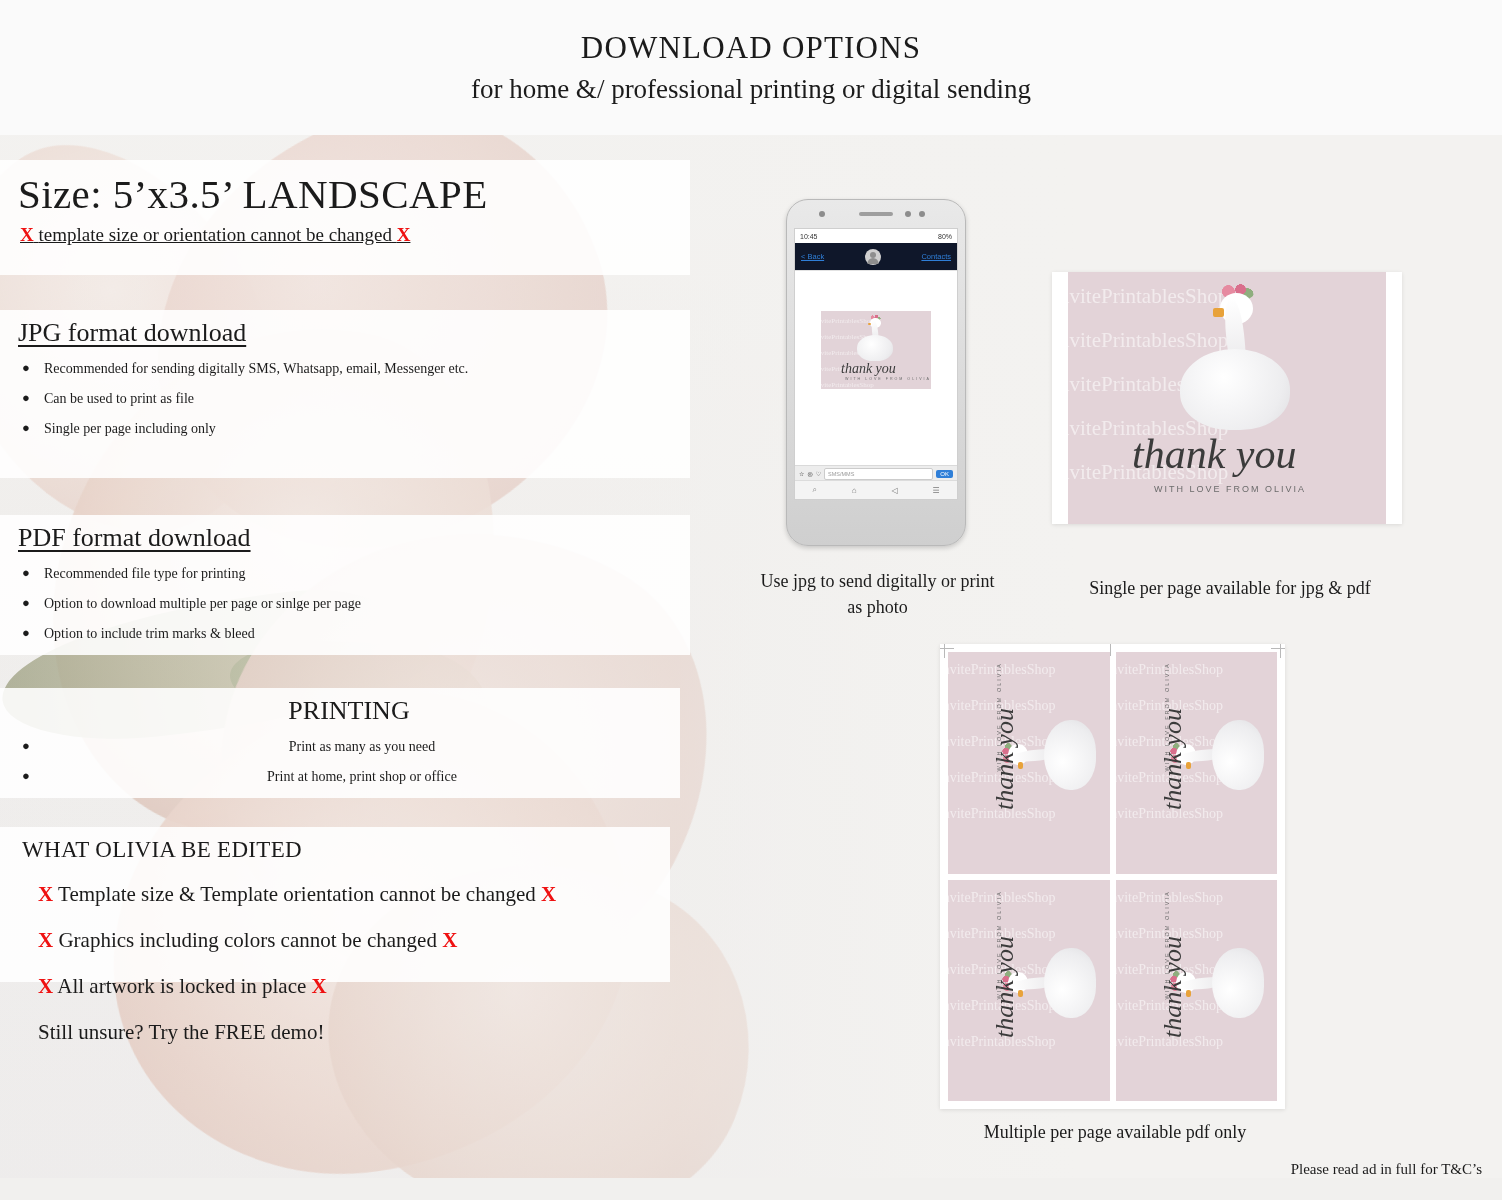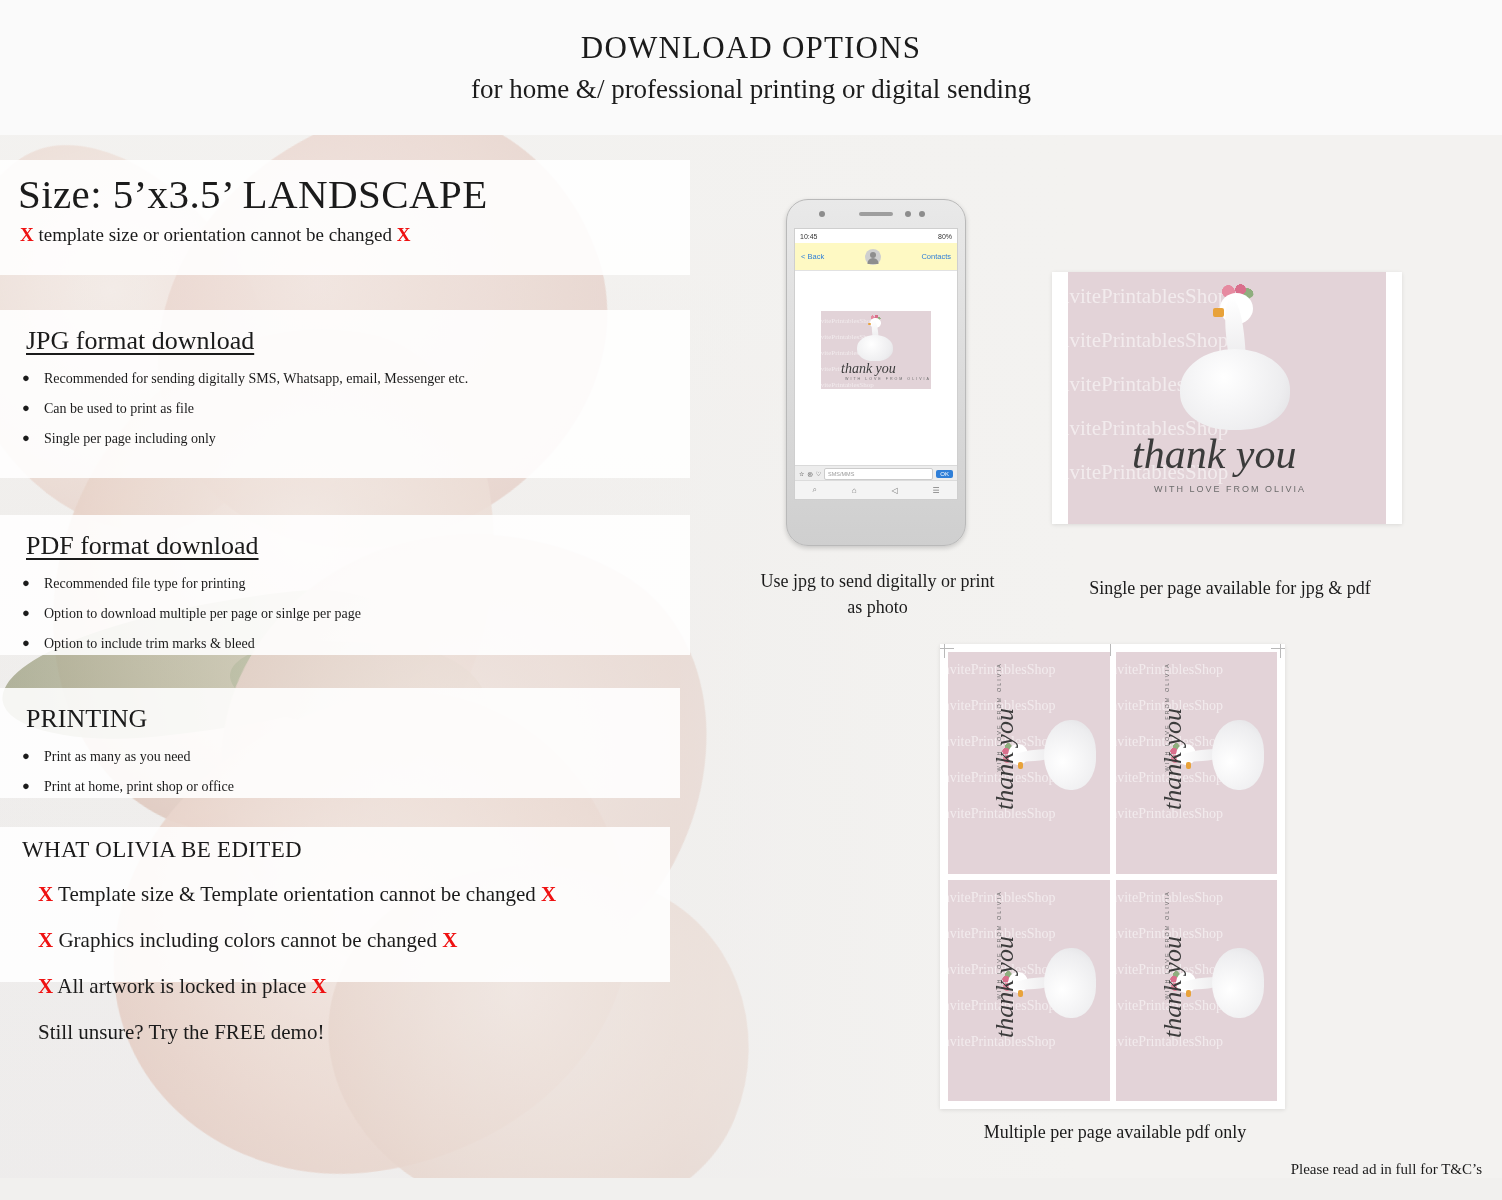--- a/index.html
+++ b/index.html
@@ -27,51 +27,51 @@
   .topband{position:absolute;left:0;top:0;width:100%;height:135px;background:#fafafa;}
   .bottomstrip{position:absolute;left:0;bottom:0;width:100%;height:22px;background:#f1f0ee;}
 
   
   .header{position:absolute;top:0;left:0;width:100%;height:135px;display:flex;flex-direction:column;align-items:center;justify-content:center;}
   .header h1{margin:0;font-size:31px;letter-spacing:1.2px;font-weight:400;}
   .header h2{margin:8px 0 0 0;font-size:27px;font-weight:400;}
 
   
   .panel{position:absolute;background:rgba(255,255,255,.88);}
-  .panel-title{font-size:26px;margin:8px;font-weight:400;}
+  .panel-title{font-size:26px;margin:0;font-weight:400;}
   .u{ text-decoration:underline; text-underline-offset:4px;}
   ul.bul{margin:6px 0 0 0;padding:0;list-style:none;}
   ul.bul li{font-size:14px;line-height:30px;padding-left:26px;position:relative;}
   ul.bul li:before{content:"●";position:absolute;left:4px;top:-1px;font-size:13px;}
   .xred{color:#ef1111;font-weight:700;}
 
   
   #size-panel{left:0;top:160px;width:690px;height:115px;padding:10px 0 0 18px;box-sizing:border-box;}
   #size-panel .big{font-size:41px;margin:0;font-weight:400;letter-spacing:.4px;}
-  #size-panel .sub{font-size:19px;margin:6px 0 0 2px;}
+  #size-panel .sub{font-size:19px;margin:6px 0 0 2px;text-decoration:underline;}
 
   #jpg-panel{left:0;top:310px;width:690px;height:168px;padding:8px 0 0 18px;box-sizing:border-box;}
   #pdf-panel{left:0;top:515px;width:690px;height:140px;padding:8px 0 0 18px;box-sizing:border-box;}
-  #printing-panel{left:0;top:688px;width:680px;height:110px;padding:8px 0 16px 18px;box-sizing:border-box;}
+  #printing-panel{left:0;top:688px;width:680px;height:110px;padding:8px 0 16px 18px;box-sizing:border-box;text-align:center;}
   #cannot-panel{left:0;top:827px;width:670px;height:155px;padding:10px 0 0 22px;box-sizing:border-box;}
   #cannot-panel .hd{font-size:23px;margin:0 0 2px 0;letter-spacing:.3px;}
   #cannot-panel .line{font-size:21px;line-height:30px;margin:16px;}
 
   
   .phone{position:absolute;left:786px;top:199px;width:178px;height:345px;border-radius:22px;
          background:linear-gradient(180deg,#e9e9e9,#cfcfcf);border:1px solid #b9b9b9;box-shadow:0 2px 5px rgba(0,0,0,.18);}
   .phone-inner{position:absolute;left:7px;top:28px;width:164px;height:272px;background:#fff;border:1px solid #cfcfcf;box-sizing:border-box;}
   .phone-speaker{position:absolute;left:50%;top:12px;transform:translateX(-50%);width:34px;height:4px;border-radius:3px;background:#9e9e9e;}
   .phone-dot{position:absolute;top:11px;width:6px;height:6px;border-radius:50%;background:#8d8d8d;}
   .phone-dot.a{left:32px;} .phone-dot.b{left:118px;} .phone-dot.c{left:132px;}
   .status{position:absolute;left:0;top:0;width:100%;height:14px;display:flex;align-items:center;justify-content:space-between;
           padding:0 5px;box-sizing:border-box;font-family:"Liberation Sans",sans-serif;font-size:7px;color:#333;}
-  .navbar{position:absolute;left:0;top:14px;width:100%;height:28px;background:#fef9c3;border-bottom:1px solid #e2e2e2;
+  .navbar{position:absolute;left:0;top:14px;width:100%;height:28px;background:#0f172a;border-bottom:1px solid #e2e2e2;
           display:flex;align-items:center;justify-content:space-between;padding:0 6px;box-sizing:border-box;
-          font-family:"Liberation Sans",sans-serif;font-size:7.5px;color:#2f7fd8;}
+          font-family:"Liberation Sans",sans-serif;font-size:7.5px;color:#2f7fd8;text-decoration:underline;}
   .navbar .avatar{width:16px;height:16px;border-radius:50%;background:#cfcfcf;position:relative;}
   .navbar .avatar:before{content:"";position:absolute;left:50%;top:3px;transform:translateX(-50%);width:6px;height:6px;border-radius:50%;background:#8e8e8e;}
   .navbar .avatar:after{content:"";position:absolute;left:50%;bottom:1px;transform:translateX(-50%);width:11px;height:6px;border-radius:6px 6px 0 0;background:#8e8e8e;}
   .chat-area{position:absolute;left:0;top:42px;width:100%;bottom:34px;background:#fff;}
   .card-thumb{position:absolute;left:50%;transform:translateX(-50%);top:40px;width:110px;height:78px;background:#e2d3d8;overflow:hidden;}
   .inputbar{position:absolute;left:0;bottom:18px;width:100%;height:16px;background:#ededed;border-top:1px solid #dadada;
             display:flex;align-items:center;gap:3px;padding:0 4px;box-sizing:border-box;font-family:"Liberation Sans",sans-serif;font-size:6px;}
   .inputbar .field{flex:1;height:10px;background:#fff;border:1px solid #cccccc;border-radius:2px;display:flex;align-items:center;padding-left:3px;color:#9a9a9a;font-size:5.5px;}
   .inputbar .ok{background:#2f7fd8;color:#fff;border-radius:2px;padding:1px 4px;font-size:6px;}
   .tabbar{position:absolute;left:0;bottom:0;width:100%;height:18px;background:#f4f4f4;border-top:1px solid #dcdcdc;

